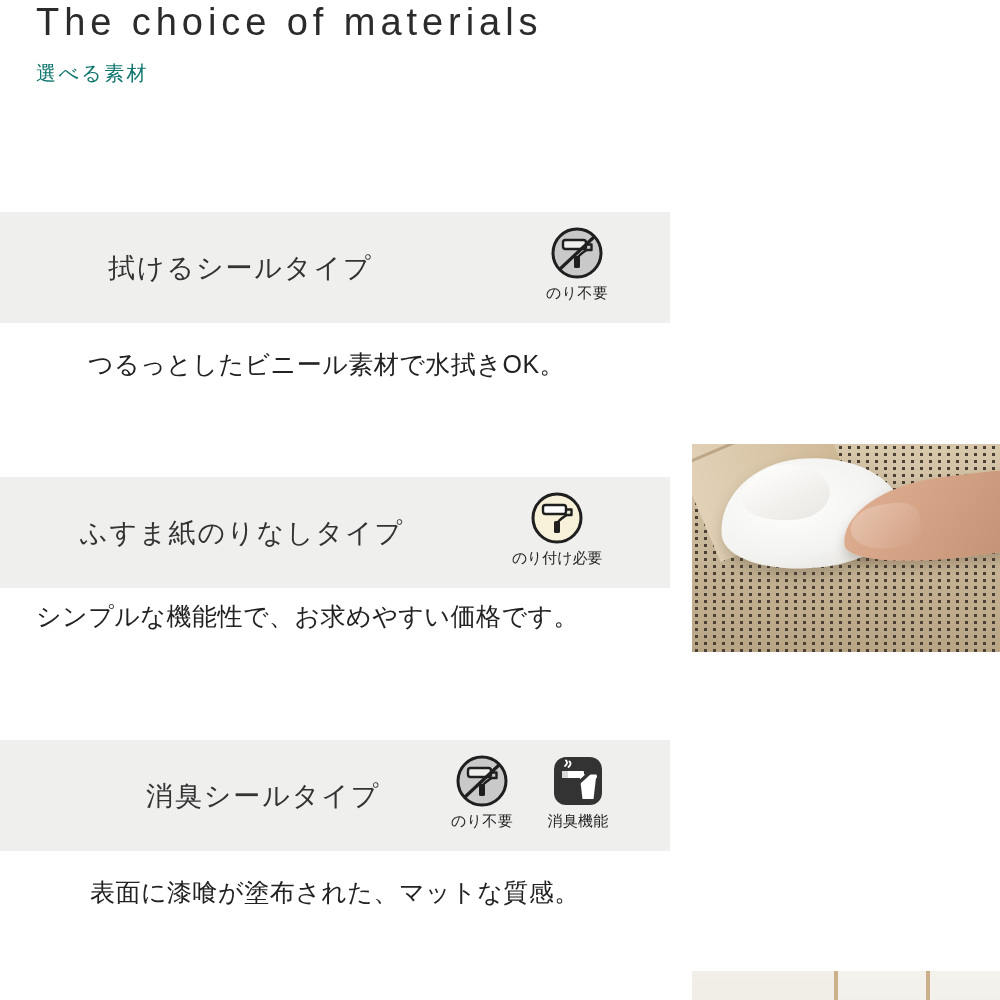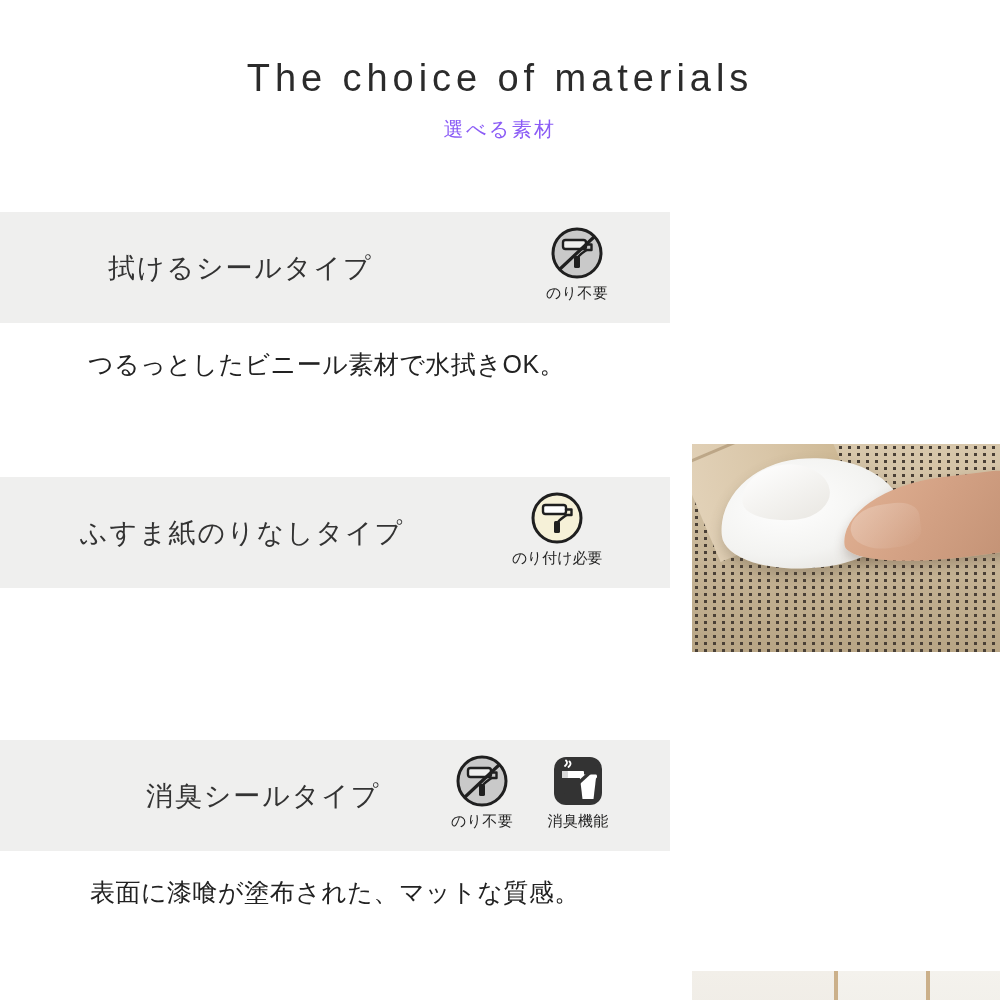--- a/index.html
+++ b/index.html
@@ -12,36 +12,35 @@
     background: #ffffff;
     font-family: "Liberation Sans", "DejaVu Sans", sans-serif;
     overflow: hidden;
     position: relative;
     color: #333333;
     -webkit-font-smoothing: antialiased;
   }
 
   
   .header {
-    text-align: center;
-    padding-top: 56px;
+    margin-left: 36px;
   }
   .header-title {
     font-size: 38px;
     letter-spacing: 0.13em;
     color: #2b2b2b;
     font-weight: 400;
     line-height: 1.2;
     white-space: pre;
   }
   .header-sub {
     margin-top: 14px;
     font-size: 20px;
     letter-spacing: 0.12em;
-    color: #8b5cf6;
+    color: #0f766e;
     font-weight: 400;
   }
 
   
   .section {
     position: absolute;
     left: 0;
     width: 1000px;
   }
   .section-1 { top: 212px; }
@@ -276,20 +275,21 @@
               <rect x="24" y="30" width="6" height="12" rx="1.6" fill="#1f1f1f"></rect>
             </svg>
           </div>
           <div class="badge-label wide">のり付け必要</div>
         </div>
       </div>
     </div>
   </div>
 
   <div class="desc">
+    <span class="desc-line">シンプルな機能性で、お求めやすい価格です。</span>
   </div>
 
   <div class="photo photo-2">
     <div class="room"></div>
     <div class="room-wall"></div>
     <div class="fusuma fusuma-a"></div>
     <div class="fusuma fusuma-b"></div>
 
   </div>
 </div>

